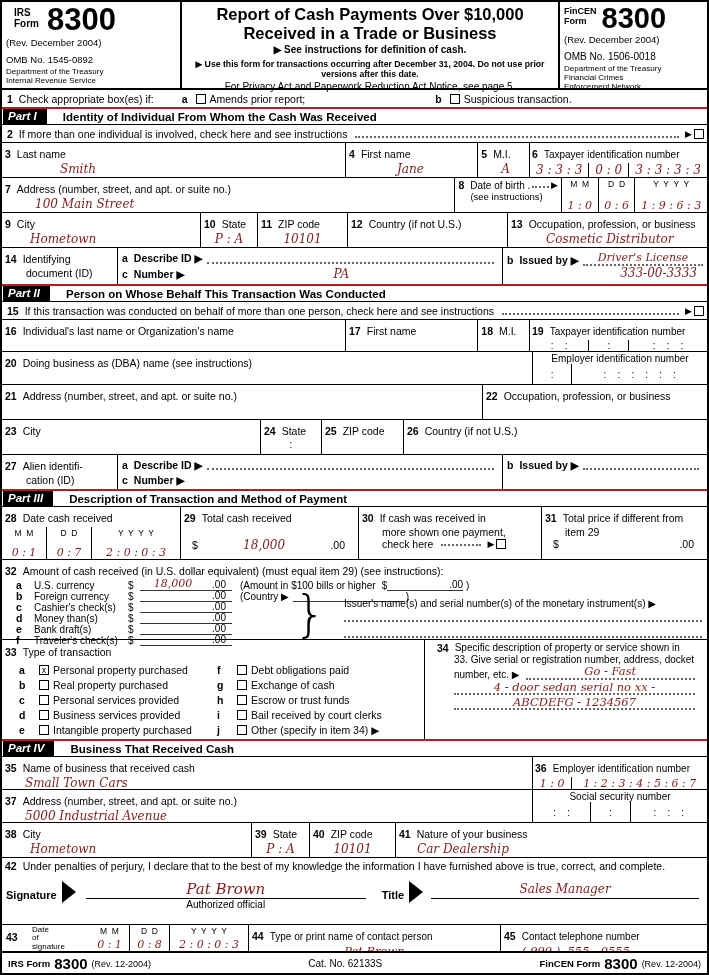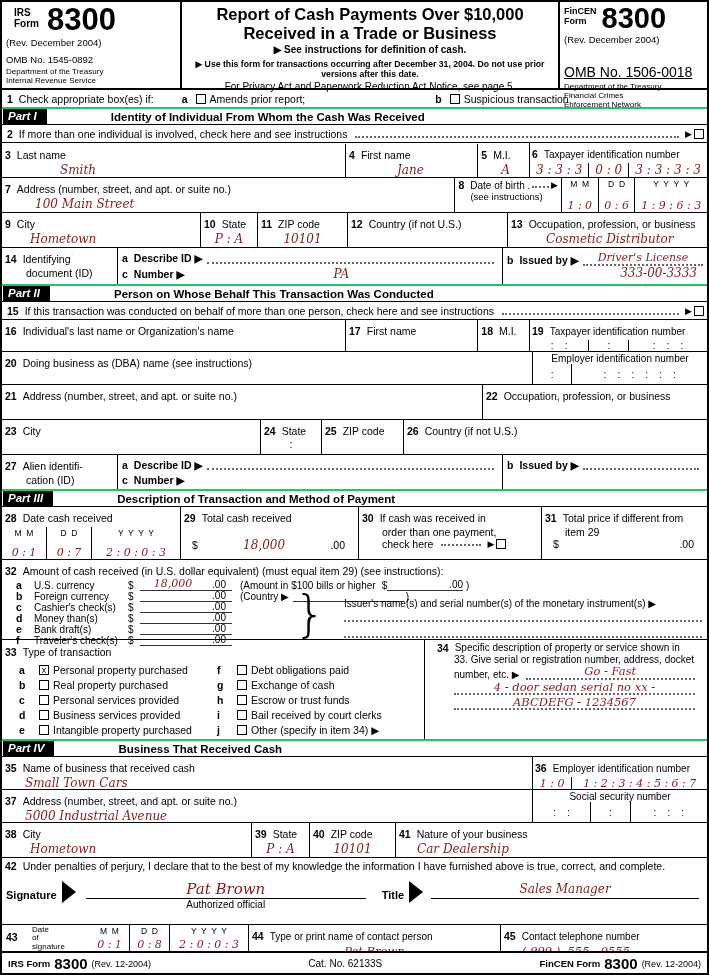--- a/index.html
+++ b/index.html
@@ -20,21 +20,21 @@
   .bt { font-weight:bold; font-size:10.5px; }
   .hw { font-family:"DejaVu Serif", serif; font-style:italic; font-size:12px; color:#7f1d1d; }
   .pre { white-space:pre; }
   .cb { display:inline-block; width:10px; height:10px; border:1px solid #000;
         font-size:8px; line-height:9px; text-align:center; vertical-align:-1px;
         margin:0 4px 0 2px; flex:none; font-family:"DejaVu Sans Mono",monospace; }
   .arrow { font-size:9px; flex:none; }
   .dots { flex:1; align-self:flex-end; margin:0 6px 4px 8px; border-bottom:2px dotted #666; height:2px; }
   .dotline { border-bottom:2px dotted #666; }
   .bk { border-bottom:1px solid #333; display:inline-block; text-align:center; }
-  .partbar { display:flex; align-items:center; border-top:2px solid #22c55e; height:17px;gap:48px; }
+  .partbar { display:flex; align-items:center; border-top:2px solid #b91c1c; height:17px; }
   .badge { background:#000; color:#fff; font-weight:bold; font-style:italic;
            font-size:11.5px; padding:1px 10px 2px 5px; margin-left:1px; height:15px; }
   .ptitle { font-weight:bold; font-size:11.5px; margin-left:16px; }
   .dg { display:flex; text-align:center; }
   .dg .grp { display:flex; flex-direction:column; justify-content:space-between; }
   .dg .grp + .grp { border-left:1px solid #000; }
   .dh { font-size:8.5px; text-align:center; padding-top:1px; }
   .dv { text-align:center; font-size:11px; }
   .bigarrow { width:0; height:0; border-top:11px solid transparent;
               border-bottom:11px solid transparent; border-left:14px solid #000;
@@ -72,21 +72,21 @@
     </div>
     <div style="width:147px; padding:3px 4px;">
       <div style="display:flex; align-items:flex-start;">
         <div style="font-size:9px; font-weight:bold; line-height:1.1; padding-top:2px;">
           <div>FinCEN</div>
           <div>Form</div>
         </div>
         <div style="font-size:29px; font-weight:bold; margin-left:5px; line-height:0.95;">8300</div>
       </div>
       <div style="font-size:9.5px; margin-top:1px;">(Rev. December 2004)</div>
-      <div style="font-size:14px; margin-top:19px;text-decoration:underline;">OMB No. 1506-0018</div>
+      <div style="font-size:10px; margin-top:6px;">OMB No. 1506-0018</div>
       <div style="font-size:8px; margin-top:2px;">Department of the Treasury</div>
       <div style="font-size:8px;">Financial Crimes</div>
       <div style="font-size:8px;">Enforcement Network</div>
     </div>
   </div>
 
   <div class="row thick" style="height:19px; align-items:center;">
     <span class="n" style="margin-left:5px;">1</span>
     <span class="t">Check appropriate box(es) if:</span>
     <span class="n" style="margin-left:28px;">a</span>
@@ -103,21 +103,21 @@
   </div>
 
   <div class="row" style="height:18px; align-items:center;">
     <span class="n" style="margin-left:5px;">2</span>
     <span class="t">If more than one individual is involved, check here and see instructions</span>
     <span class="dots"></span>
     <span class="arrow">▶</span>
     <span class="cb" style="margin-right:3px;"></span>
   </div>
 
-  <div class="row" style="height:35px;align-items:center;">
+  <div class="row" style="height:35px;">
     <div class="c" style="width:345px;">
       <div><span class="n">3</span><span class="t">Last name</span></div>
       <div class="hw" style="margin-left:55px;">Smith</div>
     </div>
     <div class="c bl" style="width:133px;">
       <div><span class="n">4</span><span class="t">First name</span></div>
       <div class="hw" style="margin-left:48px;">Jane</div>
     </div>
     <div class="c bl" style="width:52px;">
       <div><span class="n">5</span><span class="t">M.I.</span></div>
@@ -335,21 +335,21 @@
     <div class="c bl" style="width:178px;">
       <div><span class="n">29</span><span class="t">Total cash received</span></div>
       <div style="display:flex; margin-top:12px; align-items:baseline;">
         <span class="t" style="margin-left:8px;">$</span>
         <span class="hw" style="flex:1; text-align:center;">18,000</span>
         <span class="t" style="margin-right:10px;">.00</span>
       </div>
     </div>
     <div class="c bl" style="width:183px;">
       <div><span class="n">30</span><span class="t">If cash was received in</span></div>
-      <div class="t" style="margin-left:20px;">order than one payment,</div>
+      <div class="t" style="margin-left:20px;">more shown one payment,</div>
       <div style="display:flex; align-items:center; margin-left:20px;">
         <span class="t">check here</span>
         <span class="dots" style="max-width:40px;"></span>
         <span class="arrow">▶</span>
         <span class="cb"></span>
       </div>
     </div>
     <div class="c bl" style="flex:1;">
       <div><span class="n">31</span><span class="t">Total price if different from</span></div>
       <div class="t" style="margin-left:20px;">item 29</div>

